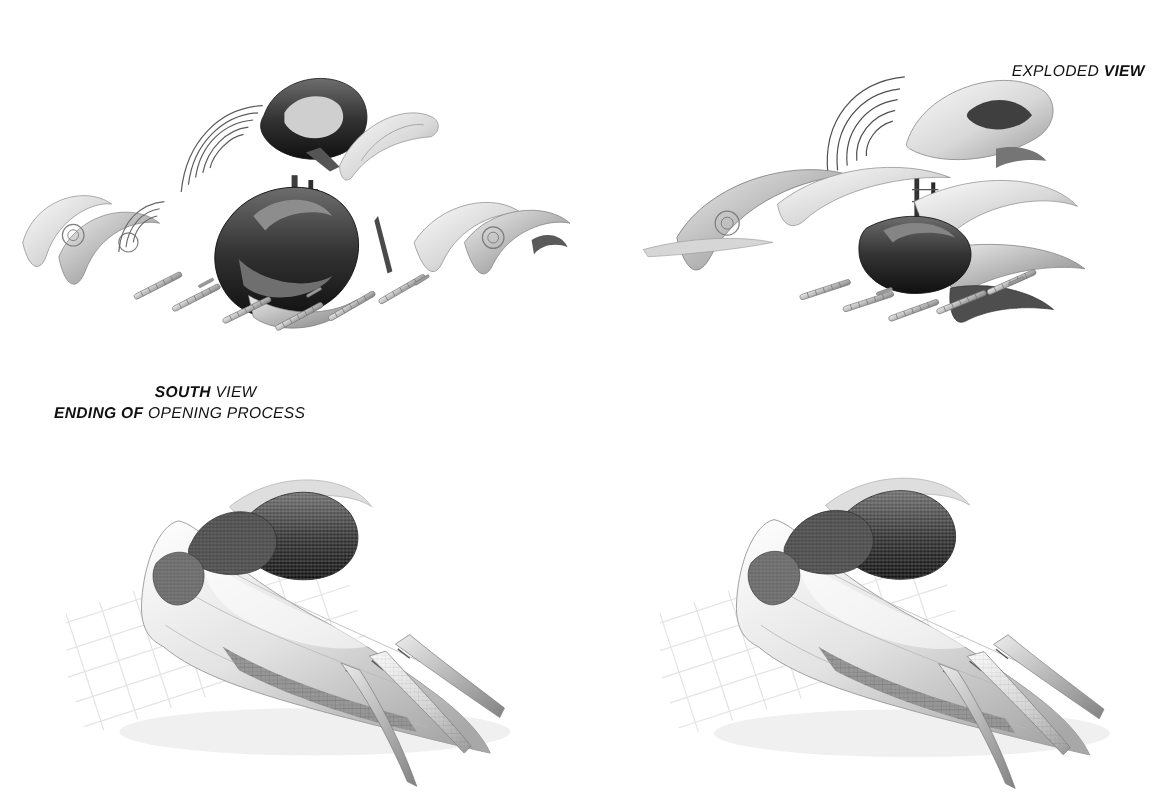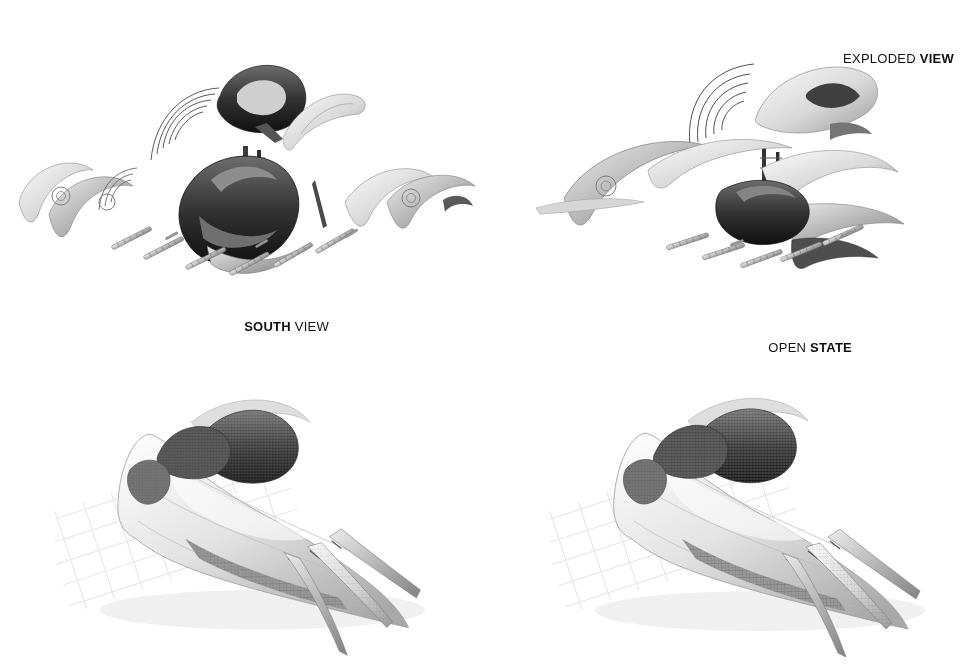--- a/index.html
+++ b/index.html
@@ -4,29 +4,29 @@
 <title>Presentation Board</title>
 <style>
   html,body{margin:0;padding:0;}
   body{
     width:980px;height:671px;
     background:#ffffff;
     position:relative;
     overflow:hidden;
     font-family:"Liberation Sans","DejaVu Sans",sans-serif;
   }
-  .board{position:absolute;inset:0;background:#ffffff;}
+  .board{position:absolute;inset:0;background:#ffffff;font-style:italic;}
   .fig{position:absolute;margin:0;padding:0;}
   .fig svg{display:block;width:100%;height:100%;}
   .caption{
     position:absolute;
     font-size:13px;
     color:#111111;
     letter-spacing:.25px;
-    text-align:right;
+    text-align:left;
     white-space:nowrap;
   }
   .caption .b{font-weight:700;}
   .caption.right{text-align:right;}
   .defs-holder{position:absolute;width:0;height:0;overflow:hidden;}
 </style>
 </head>
 <body>
 
 <div class="board">
@@ -210,26 +210,26 @@
   <div class="caption right" style="top:51px;right:26px">
     <span>EXPLODED</span>
     <span class="b">VIEW</span>
   </div>
 
   <div class="caption" style="top:319px;left:129px;width:200px">
     <span class="b">SOUTH</span>
     <span>VIEW</span>
   </div>
 
-
-
-  <div class="caption" style="top:340px;left:652px;width:200px">
-    <span>OPEN</span>
-    <span class="b">STATE</span>
+  <div class="caption" style="top:336px;left:45px;width:260px">
+    <span class="b">ENDING OF</span>
+    <span>OPENING PROCESS</span>
   </div>
+
+
 
   <figure class="fig" style="left:55px;top:372px;width:395px;height:288px">
     <svg viewBox="0 0 400 290">
       <use href="#assembled" width="400" height="290"></use>
     </svg>
   </figure>
 
   <figure class="fig" style="left:550px;top:370px;width:400px;height:292px">
     <svg viewBox="0 0 400 290">
       <use href="#assembled" width="400" height="290"></use>

